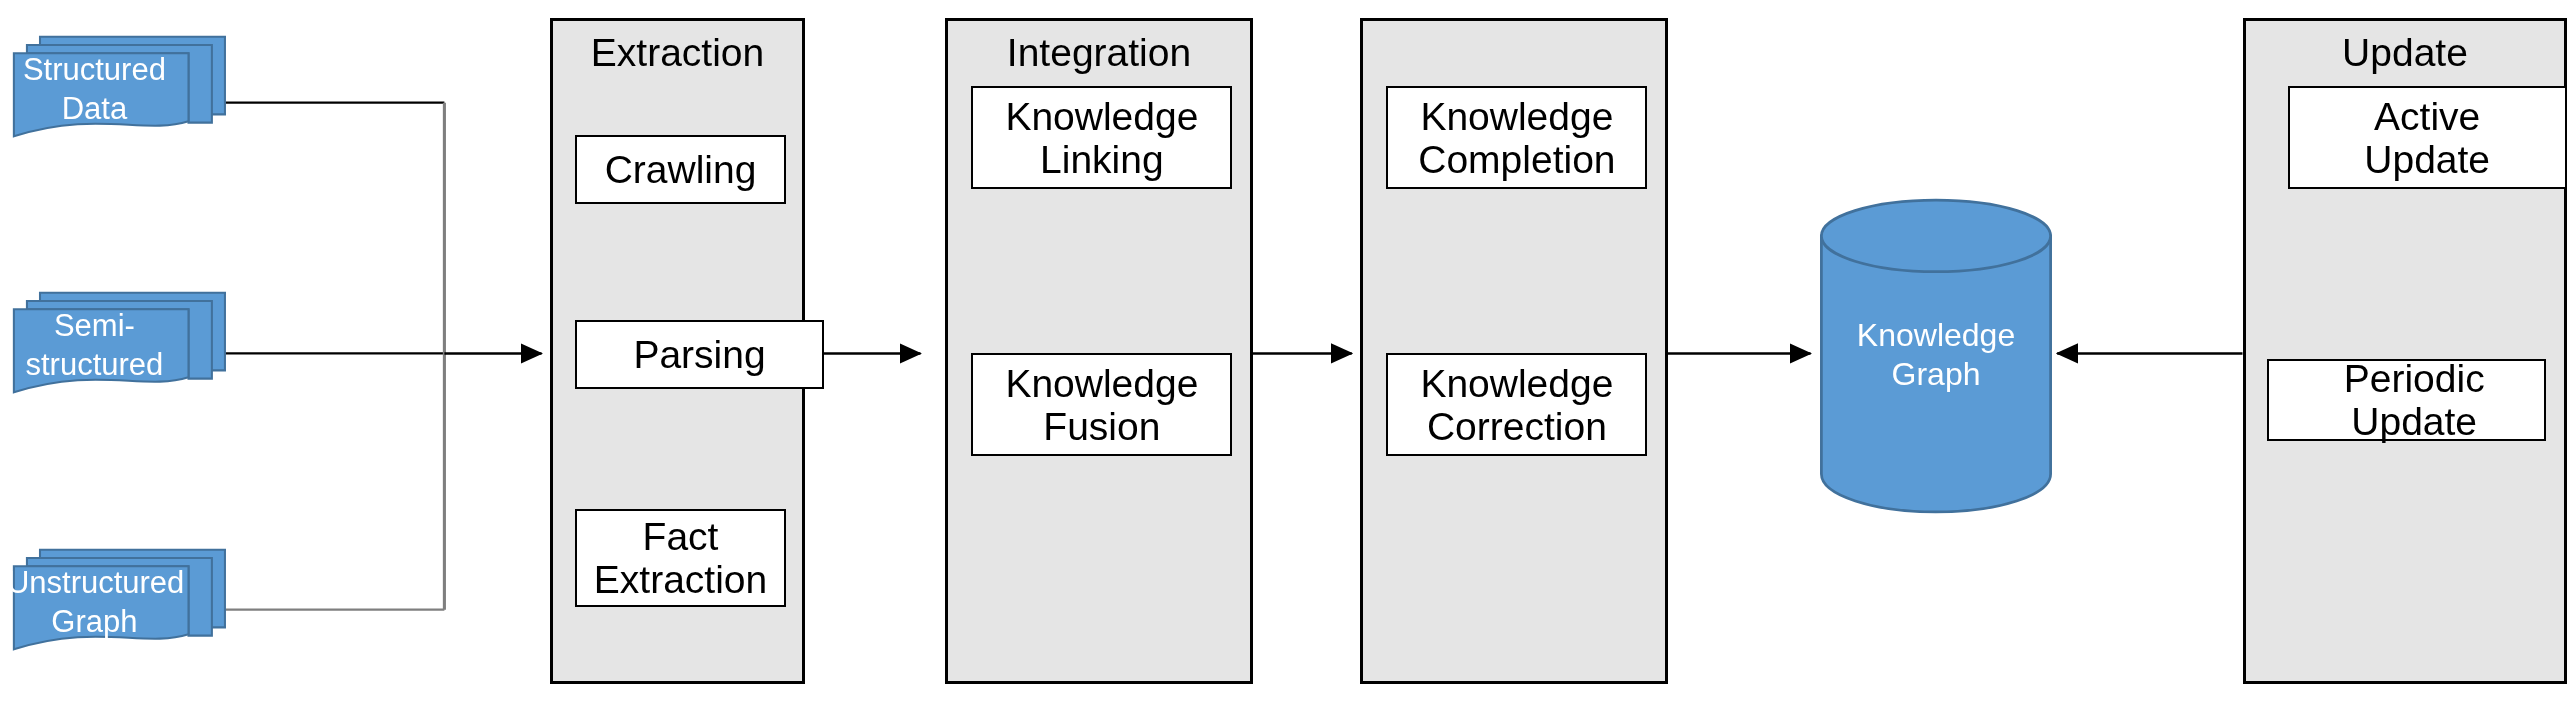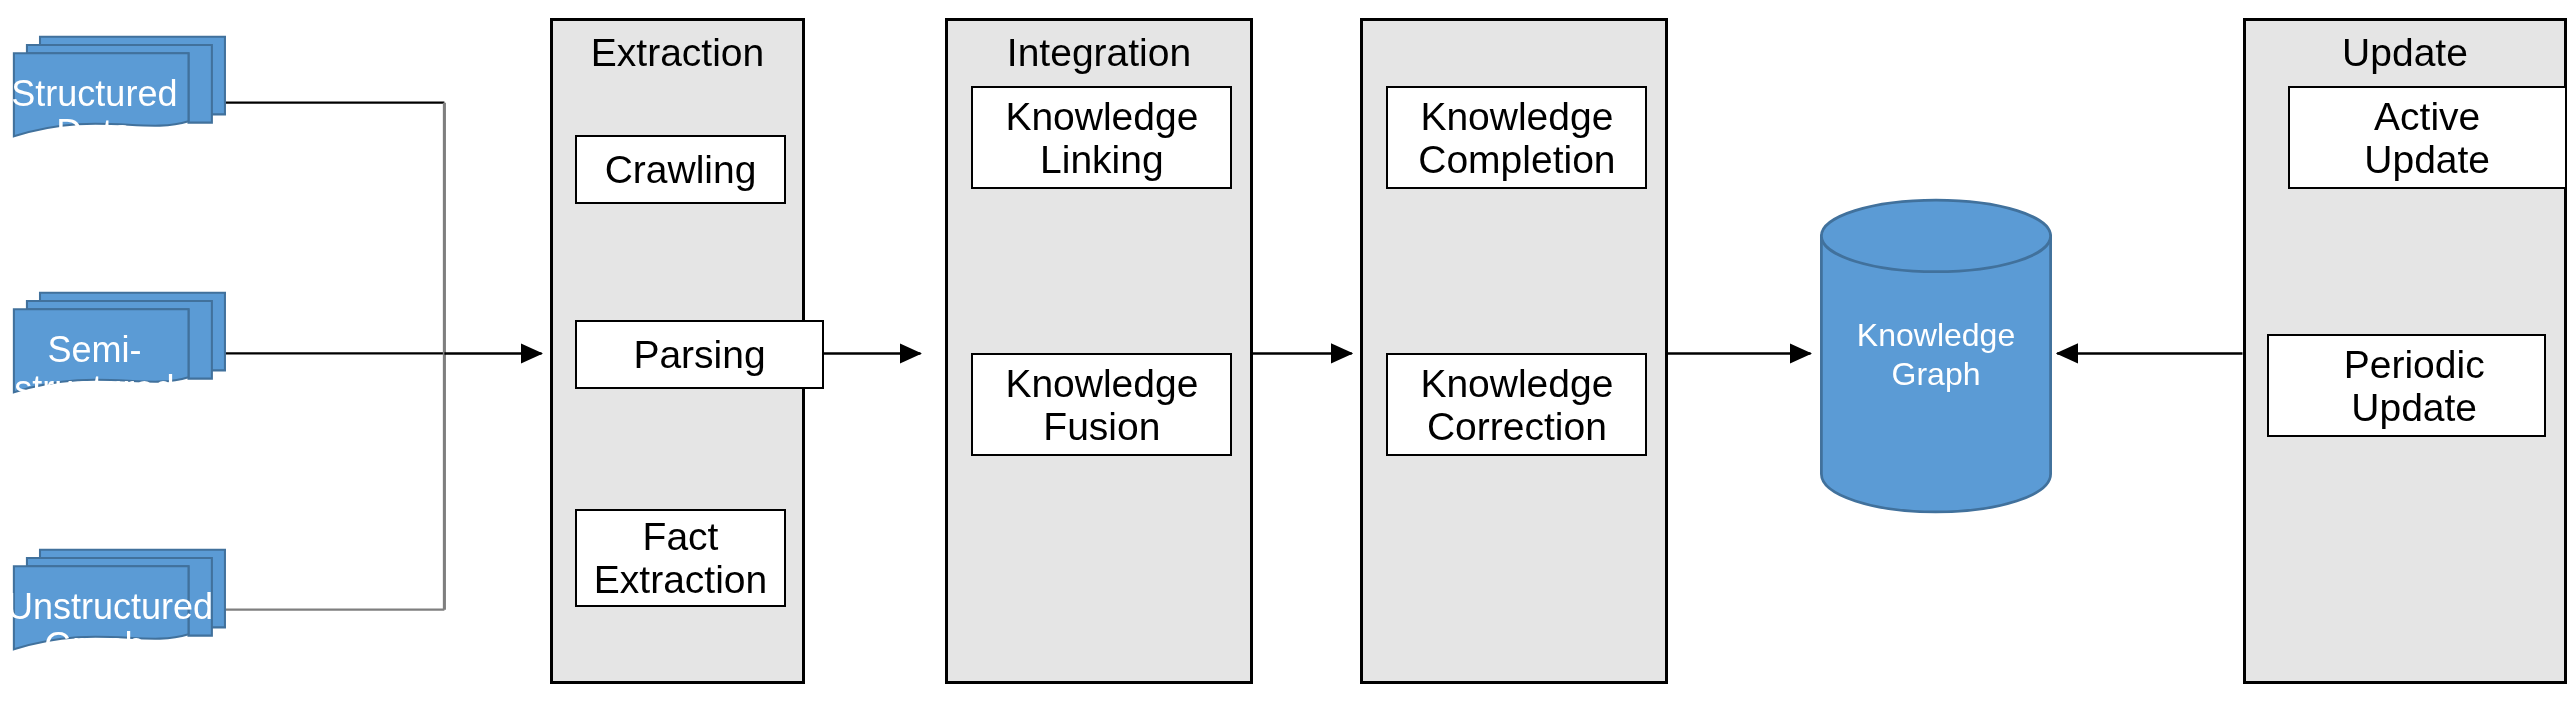--- a/index.html
+++ b/index.html
@@ -38,25 +38,24 @@
   }
 
   
   .doc-stack{position:absolute;}
   .doc-stack svg{display:block;}
   .doc-label{
     position:absolute;
     left:0;right:0;
     text-align:center;
     color:#ffffff;
-    font-size:36px;
+    font-size:31px;
     line-height:39px;
     white-space:pre-line;
     pointer-events:none;
-    margin-top:24px;
   }
 
   
   .cylinder{position:absolute;}
   .cyl-label{
     position:absolute;
     left:0;right:0;
     text-align:center;
     color:#ffffff;
     font-size:32px;
@@ -161,18 +160,18 @@
       <ellipse cx="172.5" cy="58" rx="166.5" ry="52" fill="#5B9BD5" stroke="#41719C" stroke-width="4"></ellipse>
     </svg>
     <div class="cyl-label" style="top:120px;">Knowledge
 Graph</div>
   </div>
 
   <div class="stage-box" style="left:2243px;top:18px;width:324px;height:666px;">
     <div class="stage-title" style="top:9.6px;">Update</div>
     <div class="sub-box" style="left:20.7px;top:65px;width:279px;height:103px;margin-left:21px;">Active
 Update</div>
-    <div class="sub-box" style="left:20.7px;top:313px;width:279px;height:103px;padding-left:16px;">Periodic
+    <div class="sub-box" style="left:20.7px;top:338px;width:279px;height:82px;padding-left:16px;">Periodic
 Update</div>
   </div>
 
 </div>
 
 
 </body></html>

